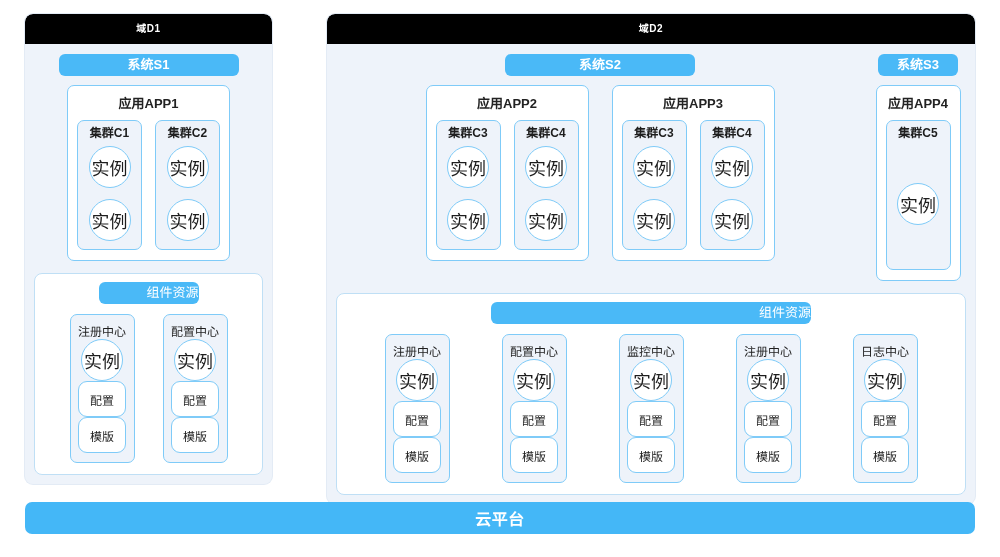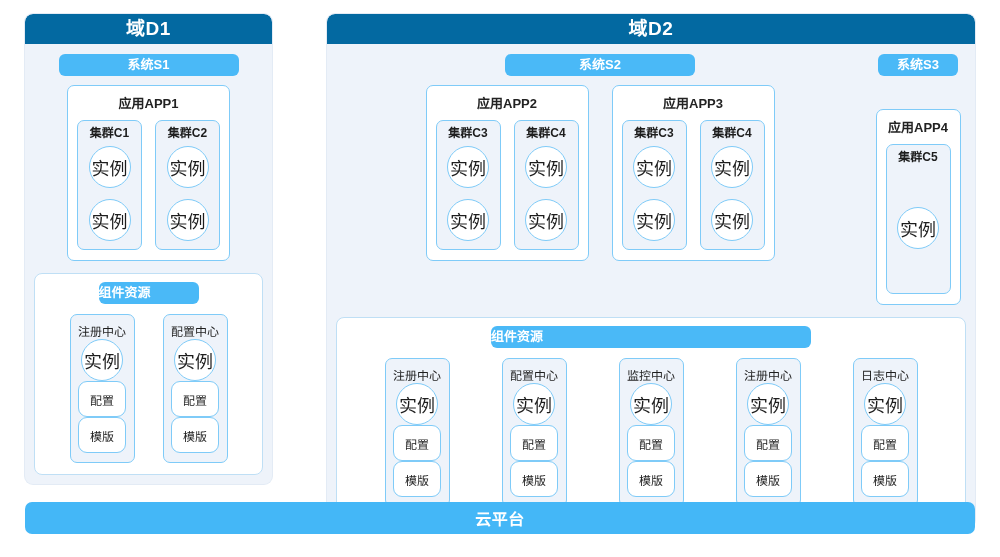--- a/index.html
+++ b/index.html
@@ -37,23 +37,23 @@
     border-radius: 8px;
     box-sizing: border-box;
     box-shadow: 0 0 0 1px #e3ebf5;
     padding-bottom: 9px;
     overflow: hidden;
   }
   .domain.d1 { width: 247px; }
   .domain.d2 { width: 648px; }
 
   .domain-title {
-    background: #0369a1;
+    background: #000000;
     color: #ffffff;
-    font-size: 19px;
+    font-size: 10px;
     font-weight: bold;
     letter-spacing: .5px;
     text-align: center;
     line-height: 30px;
     height: 30px;
     border-radius: 8px 8px 0 0;
   }
 
   .domain-body {
     padding: 10px 9px 0 9px;
@@ -61,21 +61,21 @@
 
   
   .systems {
     display: flex;
     gap: 16px;
     align-items: flex-start;
   }
   .system { display: flex; flex-direction: column; align-items: center; }
   .system.s-s1 { width: 229px; }
   .system.s-s2 { width: 528px; }
-  .system.s-s3 { width: 76px; gap: 24px; }
+  .system.s-s3 { width: 76px; }
 
   .system-pill {
     background: #4ab9f7;
     color: #fff;
     font-size: 13px;
     font-weight: bold;
     text-align: center;
     border-radius: 6px;
     line-height: 22px;
     height: 22px;
@@ -166,22 +166,22 @@
     box-sizing: border-box;
     padding: 8px 0 11px 0;
     display: flex;
     flex-direction: column;
     align-items: center;
   }
   .components-pill {
     background: #4ab9f7;
     color: #ffffff;
     font-size: 13px;
-    font-weight: bold;
-    text-align: left;
+    font-weight: normal;
+    text-align: right;
     border-radius: 6px;
     line-height: 22px;
     height: 22px;
     width: 100px;
     box-sizing: border-box;
   }
   .d2 .components-pill { width: 320px; }
   .component-list {
     margin-top: 10px;
     display: flex;

